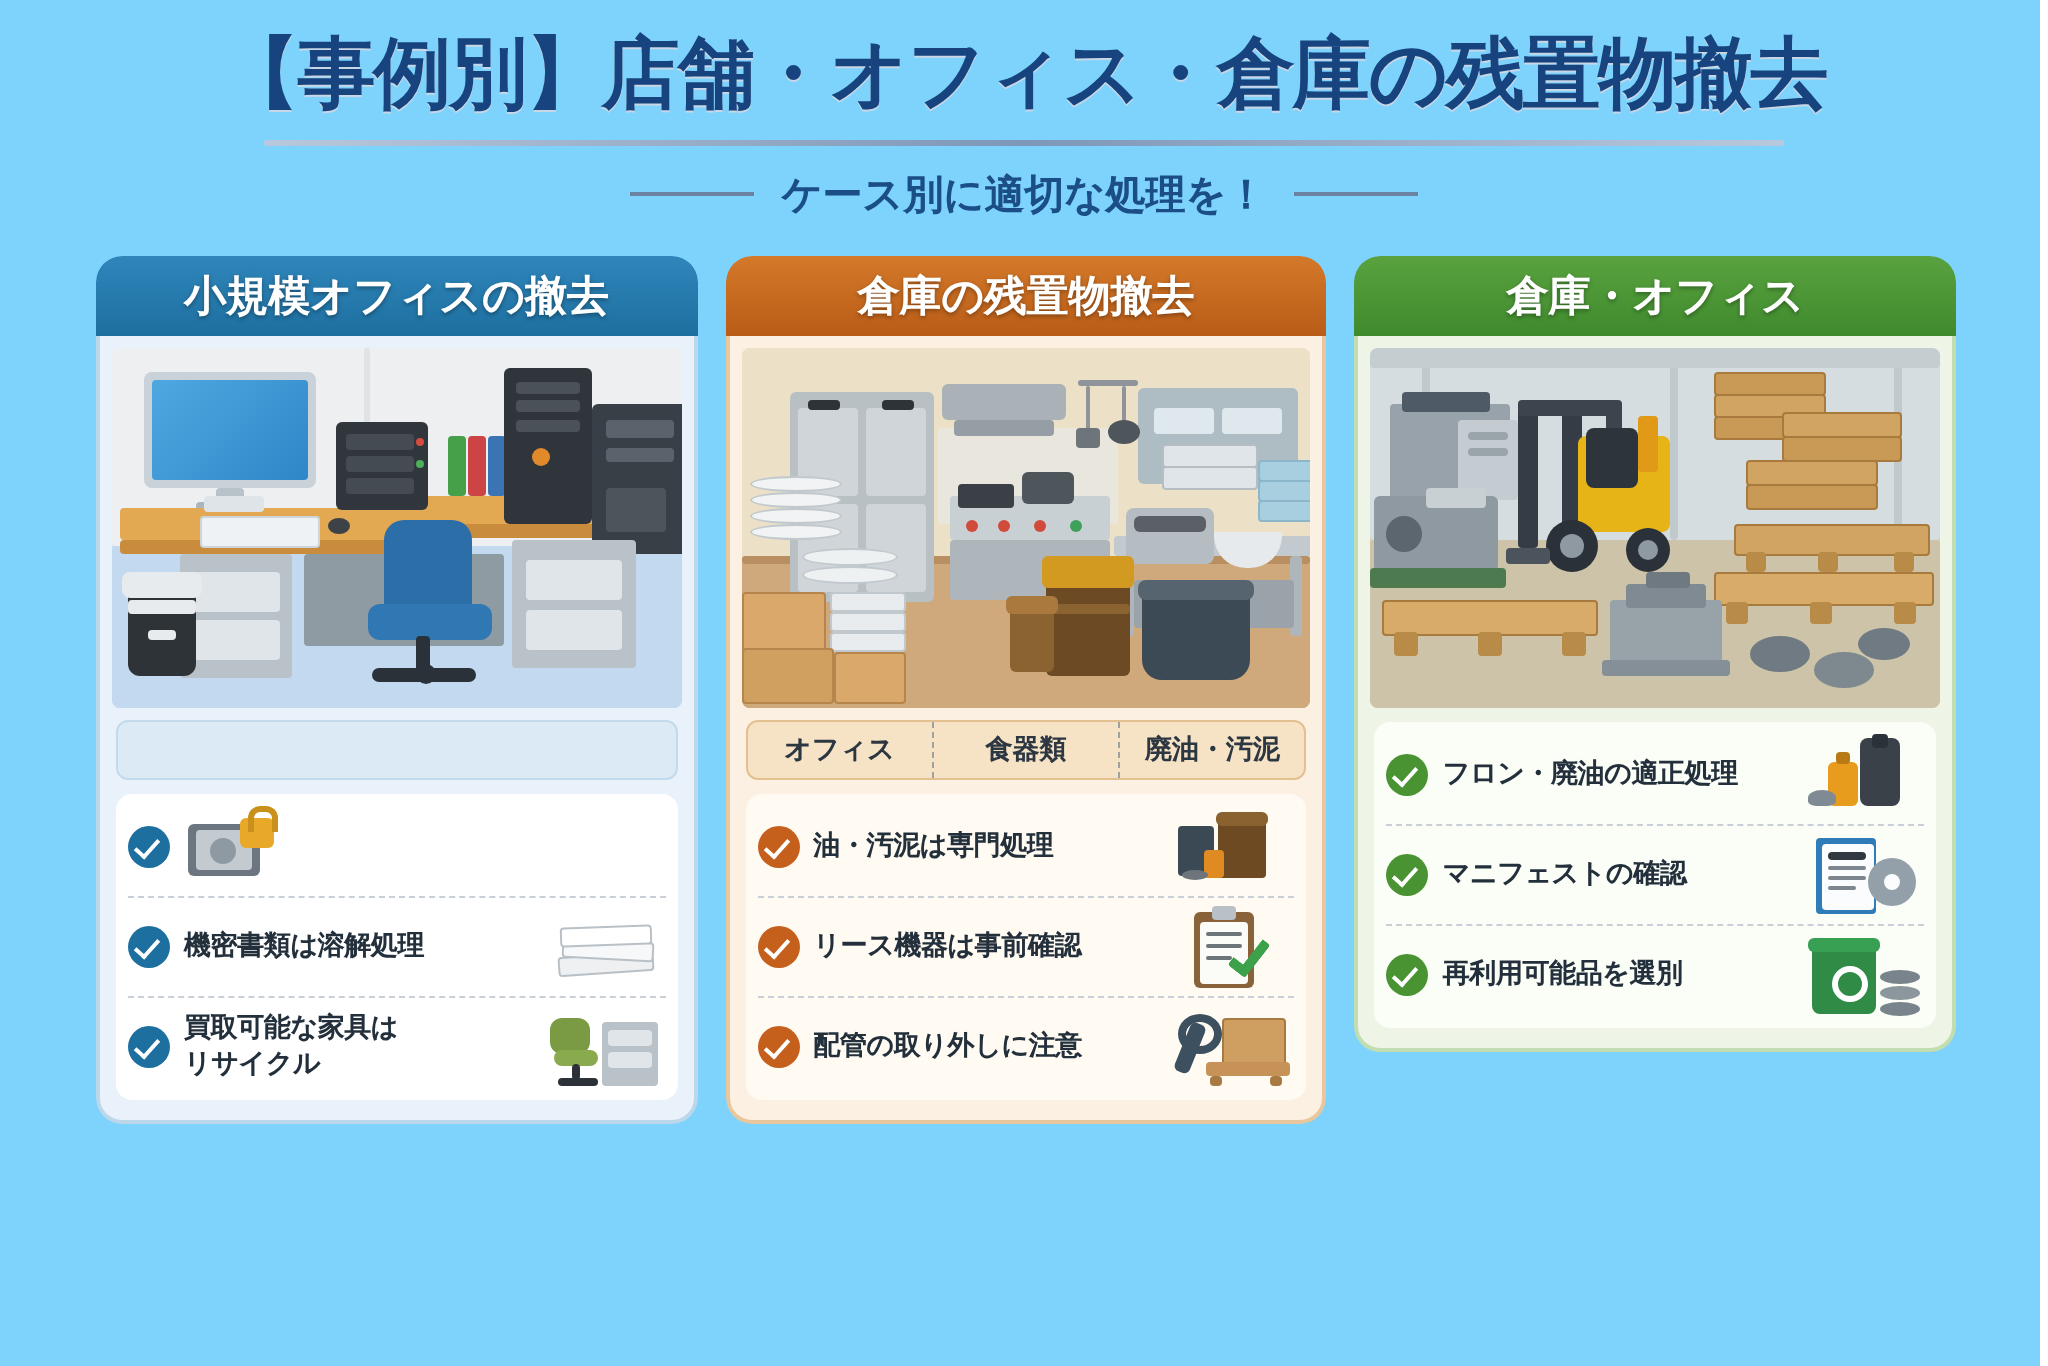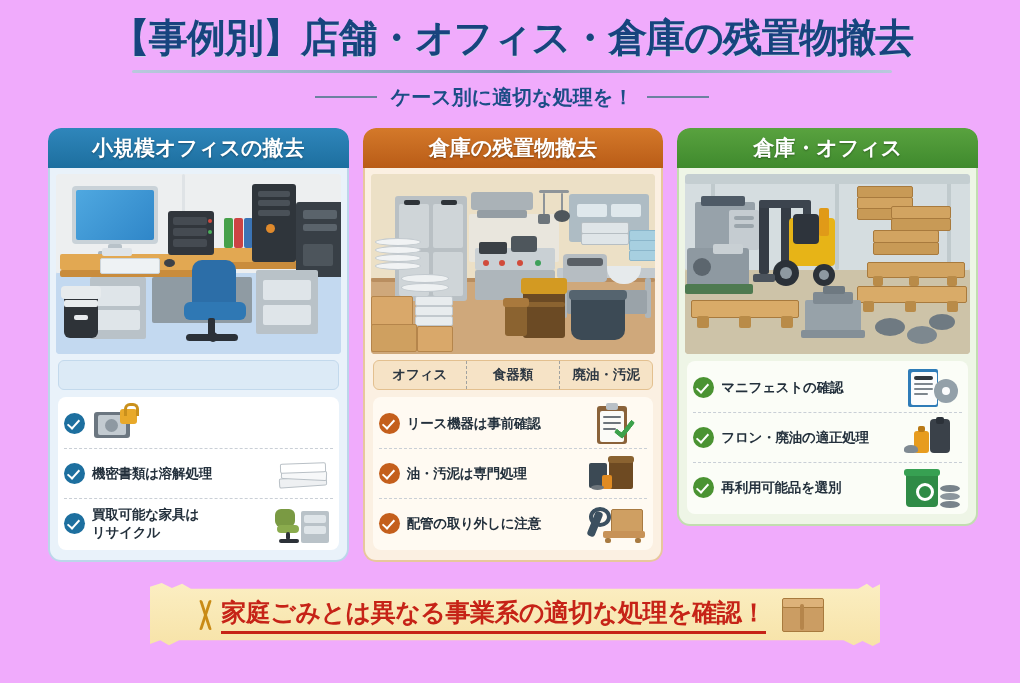--- a/index.html
+++ b/index.html
@@ -1,21 +1,21 @@
 <!DOCTYPE html>
 <html lang="ja"><head>
 <meta charset="utf-8">
 <style>
   html,body{margin:0;padding:0;}
   body{
     width:1024px;height:683px;overflow:hidden;
     font-family:"DejaVu Sans","Liberation Sans",sans-serif;
     background:#ffffff;
   }
-  .stage{position:relative;width:1020px;height:683px;background:#f0abfc;}
+  .stage{position:relative;width:1020px;height:683px;background:#7dd3fc;}
 
   
   .title-wrap{position:absolute;left:0;top:16px;width:1024px;text-align:center;}
   .main-title{
     font-size:39px;font-weight:bold;color:#17447e;letter-spacing:-1px;
     line-height:1.15;white-space:nowrap;
     text-shadow:0 1px 0 #c9d6e6;
   }
   .title-rule{
     width:760px;height:3px;margin:9px auto 0;
@@ -317,40 +317,40 @@
 
         <div class="tags">
           <div class="tag">オフィス</div>
           <div class="tag">食器類</div>
           <div class="tag">廃油・汚泥</div>
         </div>
 
         <div class="checks">
           <div class="check">
             <span class="tick"></span>
+            <span class="ctext">油・汚泥は専門処理</span>
+            <span class="cicon">
+              <span class="r" style="left:0px;top:10px;width:18px;height:25px;background:#3b4954;border-radius:2px;"></span>
+              <span class="r" style="left:20px;top:6px;width:24px;height:30px;background:#6e4a22;border-radius:2px;"></span>
+              <span class="r" style="left:19px;top:3px;width:26px;height:7px;background:#8a6230;border-radius:3px;"></span>
+              <span class="r" style="left:13px;top:22px;width:10px;height:14px;background:#e08b22;border-radius:2px;"></span>
+              <span class="r" style="left:2px;top:32px;width:13px;height:5px;background:#6d757b;border-radius:50%;"></span>
+            </span>
+          </div>
+          <div class="check">
+            <span class="tick"></span>
             <span class="ctext">リース機器は事前確認</span>
             <span class="cicon">
               <span class="r" style="left:8px;top:3px;width:30px;height:38px;background:#8a6239;border-radius:3px;"></span>
               <span class="r" style="left:11px;top:8px;width:24px;height:31px;background:#fbfbf7;"></span>
               <span class="r" style="left:17px;top:0px;width:12px;height:7px;background:#b9c0c6;border-radius:2px;"></span>
               <span class="r" style="left:14px;top:13px;width:18px;height:2.5px;background:#6d757b;"></span>
               <span class="r" style="left:14px;top:19px;width:18px;height:2.5px;background:#6d757b;"></span>
               <span class="r" style="left:14px;top:25px;width:13px;height:2.5px;background:#6d757b;"></span>
               <span class="r" style="left:30px;top:14px;width:6px;height:16px;border:solid #3da14b;border-width:0 5px 5px 0;transform:rotate(38deg);background:none;"></span>
-            </span>
-          </div>
-          <div class="check">
-            <span class="tick"></span>
-            <span class="ctext">油・汚泥は専門処理</span>
-            <span class="cicon">
-              <span class="r" style="left:0px;top:10px;width:18px;height:25px;background:#3b4954;border-radius:2px;"></span>
-              <span class="r" style="left:20px;top:6px;width:24px;height:30px;background:#6e4a22;border-radius:2px;"></span>
-              <span class="r" style="left:19px;top:3px;width:26px;height:7px;background:#8a6230;border-radius:3px;"></span>
-              <span class="r" style="left:13px;top:22px;width:10px;height:14px;background:#e08b22;border-radius:2px;"></span>
-              <span class="r" style="left:2px;top:32px;width:13px;height:5px;background:#6d757b;border-radius:50%;"></span>
             </span>
           </div>
           <div class="check">
             <span class="tick"></span>
             <span class="ctext">配管の取り外しに注意</span>
             <span class="cicon">
               <span class="r" style="left:22px;top:6px;width:30px;height:22px;background:#cf9f62;border:1px solid #a87a41;"></span>
               <span class="r" style="left:14px;top:28px;width:42px;height:7px;background:#c79257;"></span>
               <span class="r" style="left:16px;top:35px;width:6px;height:5px;background:#a87a41;"></span>
               <span class="r" style="left:46px;top:35px;width:6px;height:5px;background:#a87a41;"></span>
@@ -429,67 +429,55 @@
 
           <div class="r" style="left:190px;top:144px;width:30px;height:18px;background:#6f7a82;border-radius:50%;"></div>
           <div class="r" style="left:222px;top:152px;width:30px;height:18px;background:#7d888f;border-radius:50%;"></div>
           <div class="r" style="left:244px;top:140px;width:26px;height:16px;background:#6f7a82;border-radius:50%;"></div>
         </div>
 
 
         <div class="checks">
           <div class="check">
             <span class="tick"></span>
+            <span class="ctext">フロン・廃油の適正処理</span>
+            <span class="cicon">
+              <span class="r" style="left:26px;top:2px;width:20px;height:34px;background:#3a4149;border-radius:4px;"></span>
+              <span class="r" style="left:32px;top:0px;width:8px;height:7px;background:#2b3138;border-radius:2px;"></span>
+              <span class="r" style="left:10px;top:14px;width:15px;height:22px;background:#e79c1e;border-radius:3px;"></span>
+              <span class="r" style="left:14px;top:9px;width:7px;height:6px;background:#b97a16;"></span>
+              <span class="r" style="left:0px;top:28px;width:14px;height:8px;background:#7f8a92;border-radius:50% 50% 30% 30%;"></span>
+            </span>
+          </div>
+          <div class="check">
+            <span class="tick"></span>
             <span class="ctext">マニフェストの確認</span>
             <span class="cicon">
               <span class="r" style="left:4px;top:2px;width:30px;height:38px;background:#2f7cb8;border-radius:2px;"></span>
               <span class="r" style="left:7px;top:5px;width:26px;height:33px;background:#fbfcfd;"></span>
               <span class="r" style="left:10px;top:9px;width:19px;height:4px;background:#31383f;"></span>
               <span class="r" style="left:10px;top:16px;width:19px;height:2.5px;background:#7d868e;"></span>
               <span class="r" style="left:10px;top:21px;width:19px;height:2.5px;background:#7d868e;"></span>
               <span class="r" style="left:10px;top:26px;width:14px;height:2.5px;background:#7d868e;"></span>
               <span class="r" style="left:30px;top:12px;width:24px;height:24px;background:#93a0a9;border-radius:50%;"></span>
               <span class="r" style="left:38px;top:20px;width:8px;height:8px;background:#fbfcfd;border-radius:50%;"></span>
             </span>
           </div>
           <div class="check">
             <span class="tick"></span>
-            <span class="ctext">フロン・廃油の適正処理</span>
-            <span class="cicon">
-              <span class="r" style="left:26px;top:2px;width:20px;height:34px;background:#3a4149;border-radius:4px;"></span>
-              <span class="r" style="left:32px;top:0px;width:8px;height:7px;background:#2b3138;border-radius:2px;"></span>
-              <span class="r" style="left:10px;top:14px;width:15px;height:22px;background:#e79c1e;border-radius:3px;"></span>
-              <span class="r" style="left:14px;top:9px;width:7px;height:6px;background:#b97a16;"></span>
-              <span class="r" style="left:0px;top:28px;width:14px;height:8px;background:#7f8a92;border-radius:50% 50% 30% 30%;"></span>
-            </span>
-          </div>
-          <div class="check">
-            <span class="tick"></span>
             <span class="ctext">再利用可能品を選別</span>
             <span class="cicon">
               <span class="r" style="left:2px;top:6px;width:32px;height:34px;background:#2f8b46;border-radius:2px 2px 4px 4px;"></span>
               <span class="r" style="left:0px;top:2px;width:36px;height:7px;background:#37a052;border-radius:3px;"></span>
               <span class="r" style="left:12px;top:16px;width:12px;height:12px;border:3px solid #ffffff;border-radius:50%;background:none;"></span>
               <span class="r" style="left:36px;top:18px;width:20px;height:7px;background:#78838b;border-radius:50%;"></span>
               <span class="r" style="left:36px;top:26px;width:20px;height:7px;background:#8c969d;border-radius:50%;"></span>
               <span class="r" style="left:36px;top:34px;width:20px;height:7px;background:#78838b;border-radius:50%;"></span>
             </span>
           </div>
         </div>
       </div>
     </div>
 
   </div>
 
-  <div class="banner">
-    <div class="banner-inner">
-      <span class="slash l"></span>
-      <span class="banner-text">家庭ごみとは異なる事業系の適切な処理を確認！</span>
-      <span class="box-ico">
-        <span class="r" style="left:2px;top:8px;width:40px;height:26px;background:#cb9d63;border:1px solid #a87a3d;border-radius:2px;"></span>
-        <span class="r" style="left:2px;top:2px;width:40px;height:8px;background:#ddb279;border:1px solid #a87a3d;"></span>
-        <span class="r" style="left:20px;top:8px;width:4px;height:26px;background:#b5854b;"></span>
-      </span>
-      <span class="slash r"></span>
-    </div>
-  </div>
 
 </div>
 
 </body></html>

